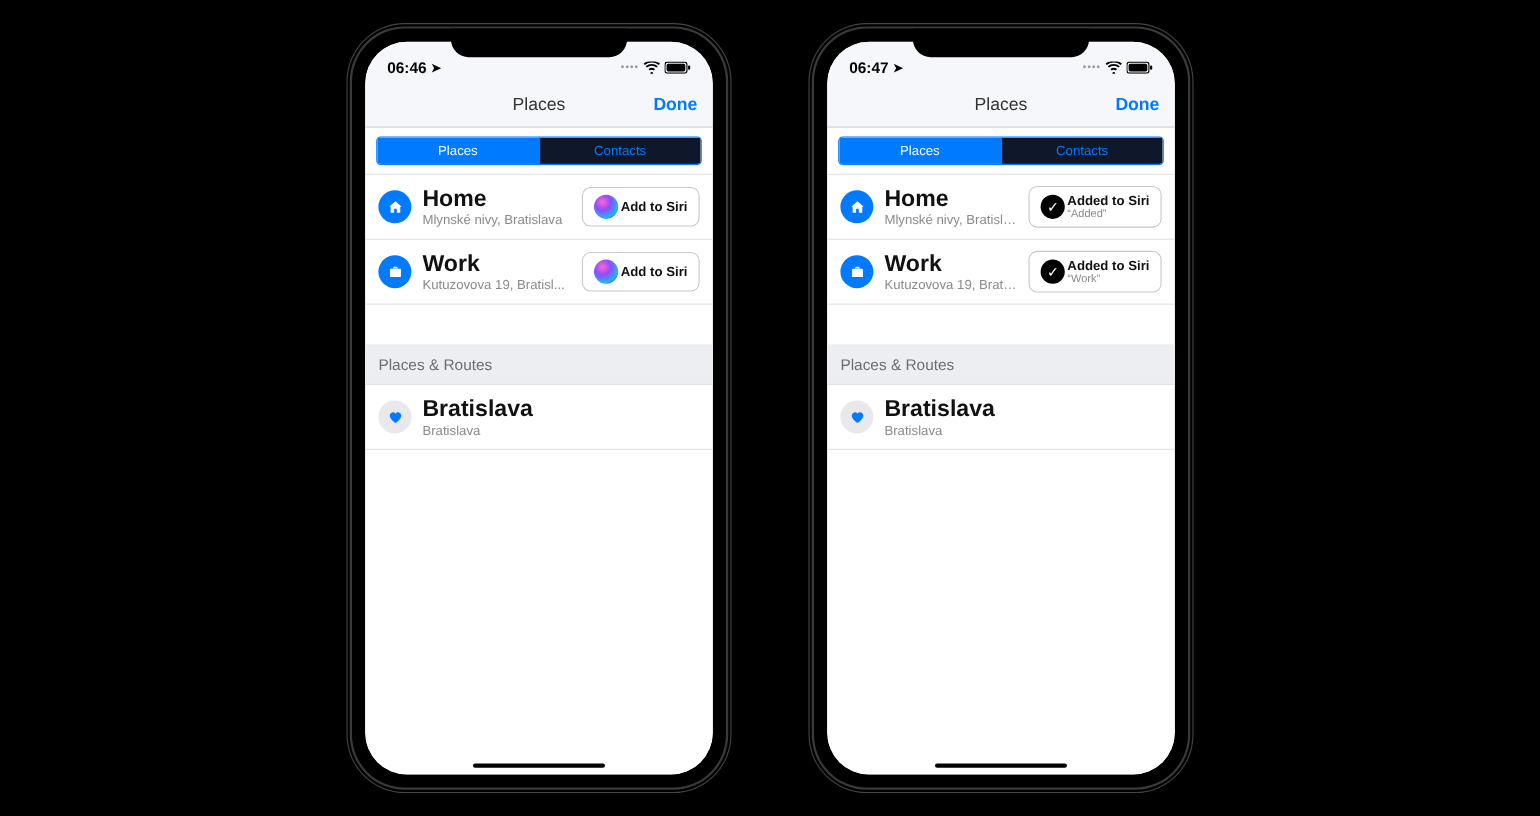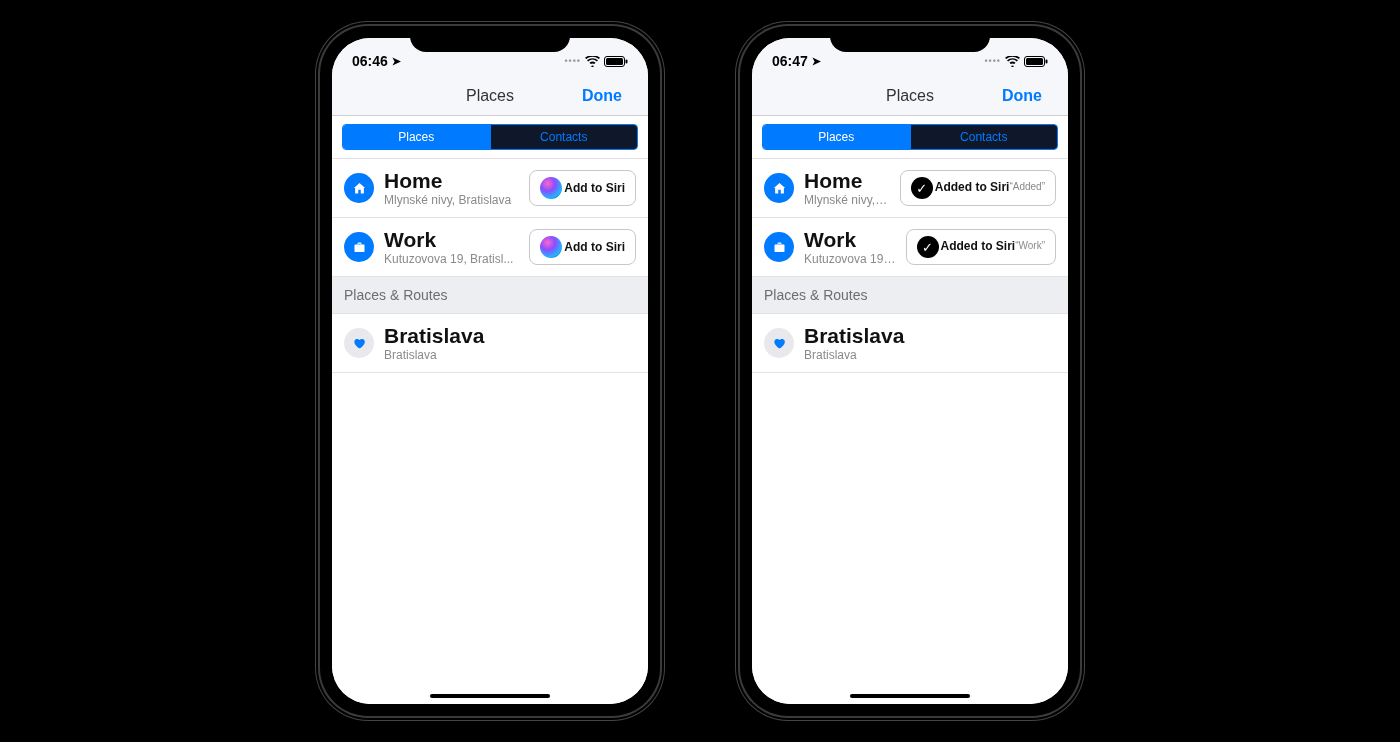--- a/index.html
+++ b/index.html
@@ -61,21 +61,21 @@
     height: 40px;
     position: relative;
     display: flex;
     align-items: center;
     justify-content: center;
     border-bottom: 0.5px solid #d0d0d4;
   }
   .nav-title { font-size: 16px; font-weight: 400; color: #333; }
   .nav-done {
     position: absolute;
-    right: 26px;
+    right: 14px;
     color: #007aff;
     font-size: 16px;
     font-weight: 600;
   }
   .segmented-wrapper {
     background: #fff;
     padding: 8px 10px;
     border-bottom: 0.5px solid #e2e2e6;
   }
   .segmented {
@@ -150,27 +150,28 @@
     background: #000;
     color: #fff;
     display: flex;
     align-items: center;
     justify-content: center;
     font-size: 13px;
     flex-shrink: 0;
   }
   .siri-label { font-size: 12px; font-weight: 600; color: #111; }
   .siri-sub { font-size: 10px; color: #8a8a8e; }
-  .siri-col { display: flex; flex-direction: row; line-height: 1.1; }
+  .siri-col { display: flex; flex-direction: column; line-height: 1.1; }
   .section-header {
     background: #eceef2;
     padding: 10px 12px;
     font-size: 14px;
     color: #6d6d72;
     border-bottom: 0.5px solid #e2e2e6;
+    margin-top: 36px;
   }
   .home-indicator {
     position: absolute;
     bottom: 6px;
     left: 50%;
     transform: translateX(-50%);
     width: 120px;
     height: 4px;
     background: #000;
     border-radius: 3px;

